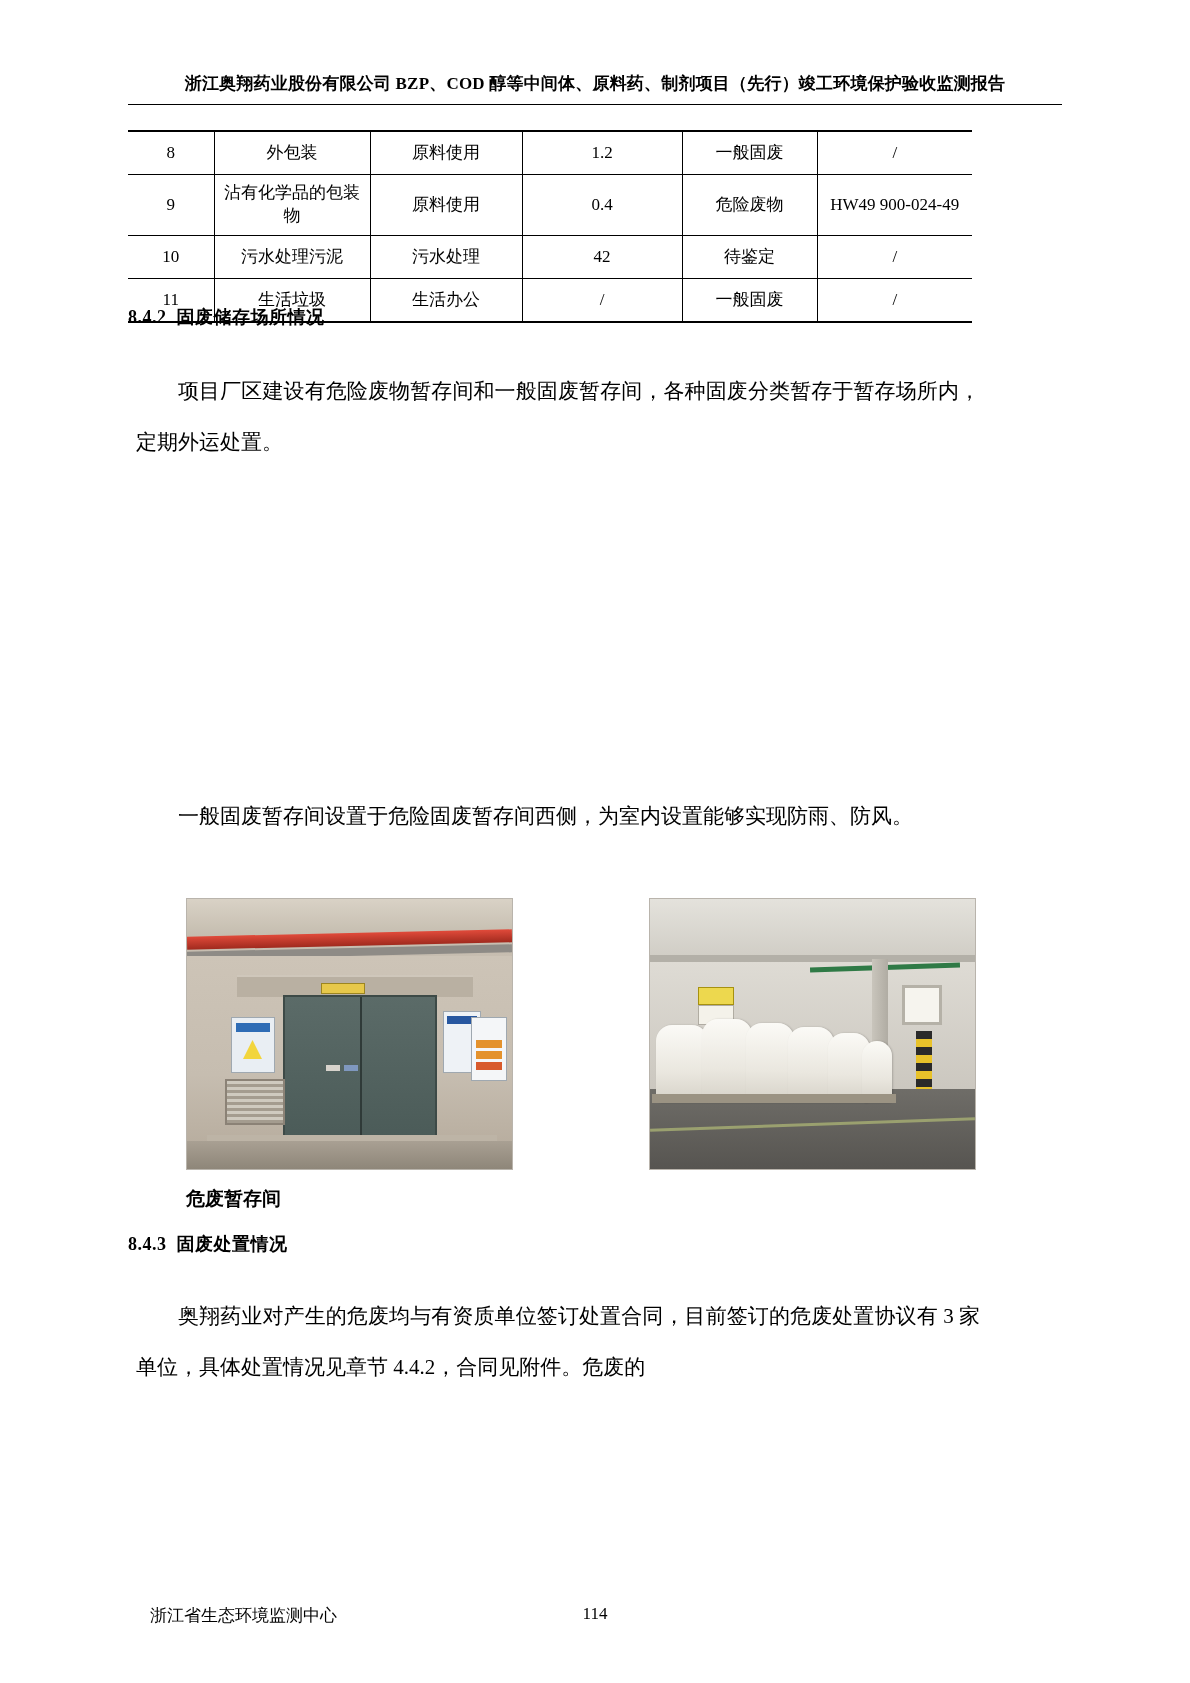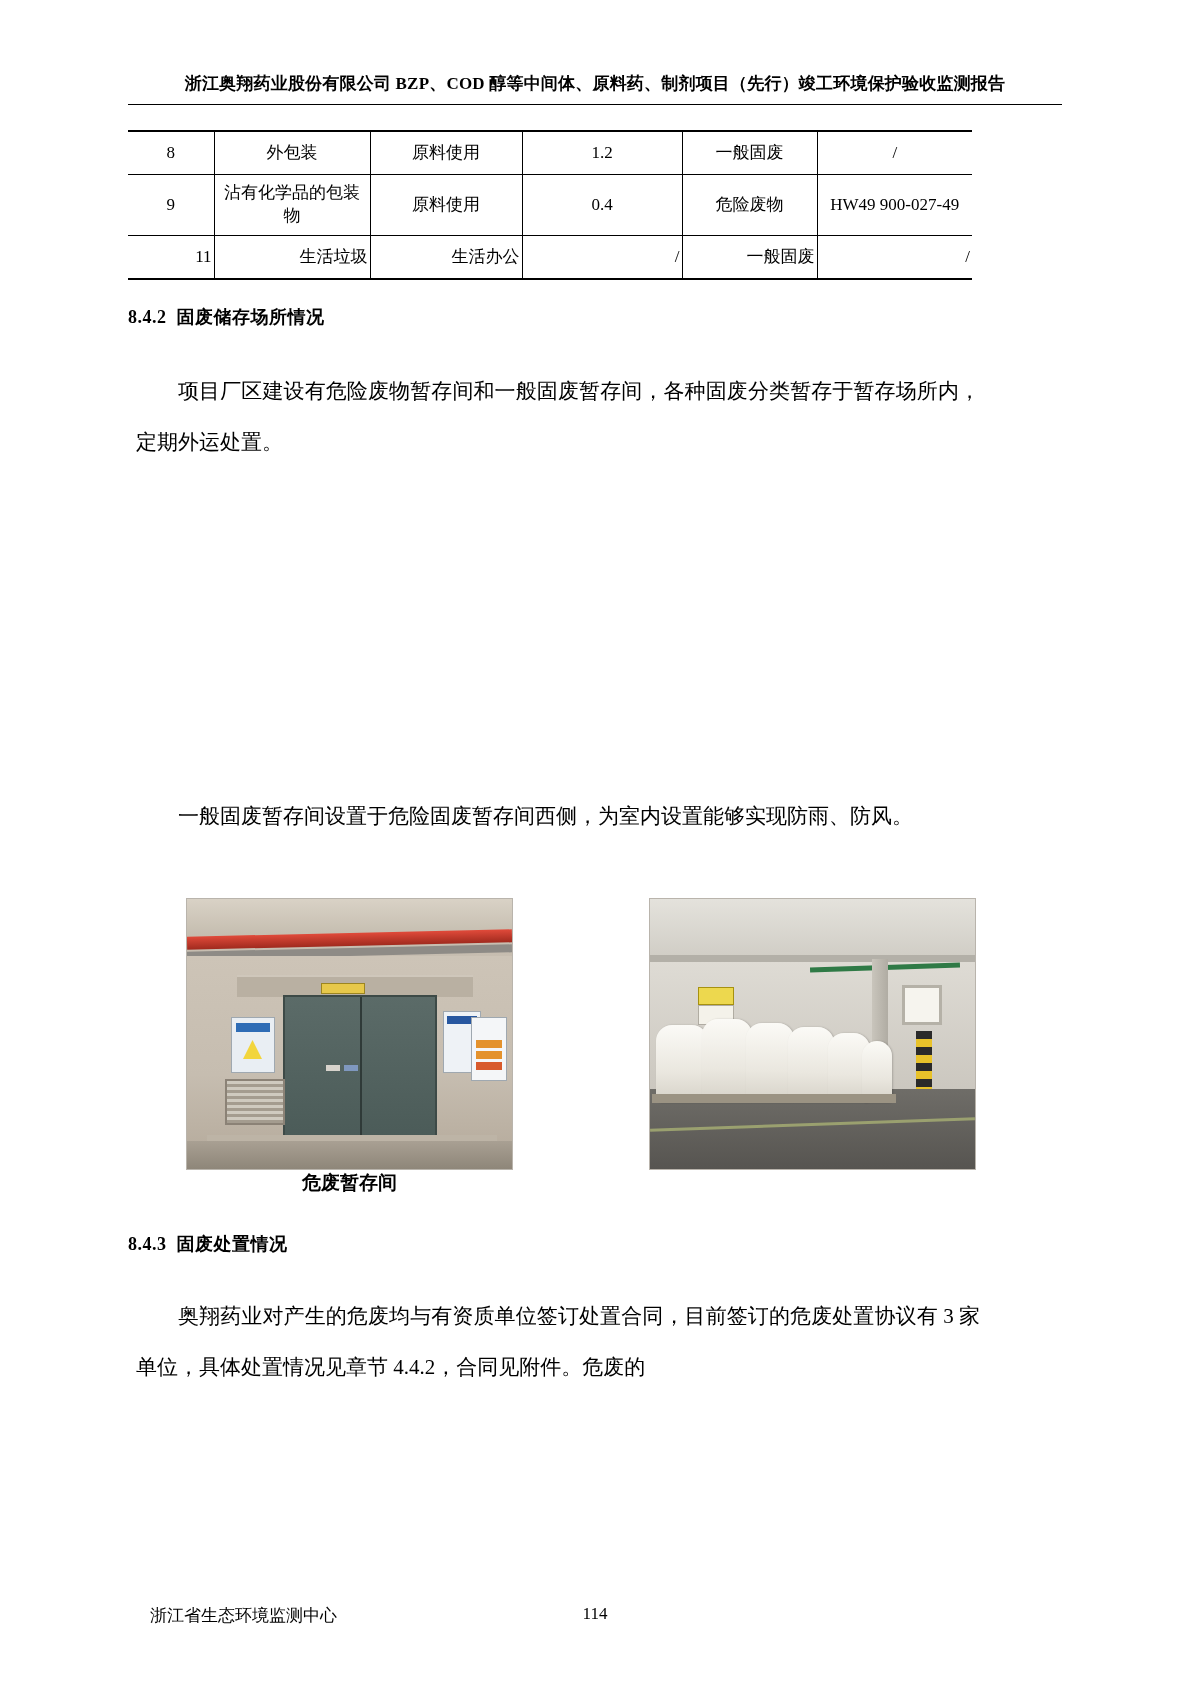--- a/index.html
+++ b/index.html
@@ -58,21 +58,21 @@
     font-size: 17px;
   }
   table.dataset td {
     border: 1px solid #000000;
     text-align: center;
     vertical-align: middle;
     padding: 3px 2px;
     line-height: 1.35;
   }
   table.dataset tr:first-child td { border-top: 2px solid #000; }
-  table.dataset tr:last-child td { border-bottom: 2.5px solid #000; text-align: right; }
+  table.dataset tr:last-child td { border-bottom: 2.5px solid #000; }
   table.dataset td:first-child { border-left: none; }
   table.dataset td:last-child { border-right: none; }
   col.c1 { width: 86px; }
   col.c2 { width: 156px; }
   col.c3 { width: 152px; }
   col.c4 { width: 160px; }
   col.c5 { width: 135px; }
   col.c6 { width: 155px; }
   .row-tall td { height: 54px; }
   .row-norm td { height: 36px; }
@@ -125,22 +125,22 @@
   .photo-box { width: 327px; }
   .photo {
     width: 327px;
     height: 272px;
     position: relative;
     overflow: hidden;
     border: 1px solid #b9b4ac;
     box-sizing: border-box;
   }
   .caption {
-    margin-top: 0;
-    text-align: center;
+    margin-top: 16px;
+    text-align: left;
     font-size: 19px;
     font-weight: bold;
     font-family: "Liberation Sans", sans-serif;
   }
 
   
   .ph1 { background: linear-gradient(#c8bfb2 0%, #c2b8aa 100%); }
   .ph1 .ceiling {
     position: absolute; left: 0; top: 0; width: 100%; height: 38px;
     background: linear-gradient(#d9d2c6, #c4bcae);
@@ -322,21 +322,29 @@
           <td class="num-cell">1.2</td>
           <td>一般固废</td>
           <td class="num-cell">/</td>
         </tr>
         <tr class="row-tall">
           <td class="num-cell">9</td>
           <td>沾有化学品的包装物</td>
           <td>原料使用</td>
           <td class="num-cell">0.4</td>
           <td>危险废物</td>
-          <td class="latin">HW49 900-027-49</td>
+          <td class="latin">HW49 900-024-49</td>
+        </tr>
+        <tr class="row-norm">
+          <td class="num-cell">10</td>
+          <td>污水处理污泥</td>
+          <td>污水处理</td>
+          <td class="num-cell">42</td>
+          <td>待鉴定</td>
+          <td class="num-cell">/</td>
         </tr>
         <tr class="row-norm">
           <td class="num-cell">11</td>
           <td>生活垃圾</td>
           <td>生活办公</td>
           <td class="num-cell">/</td>
           <td>一般固废</td>
           <td class="num-cell">/</td>
         </tr>
       </tbody>

